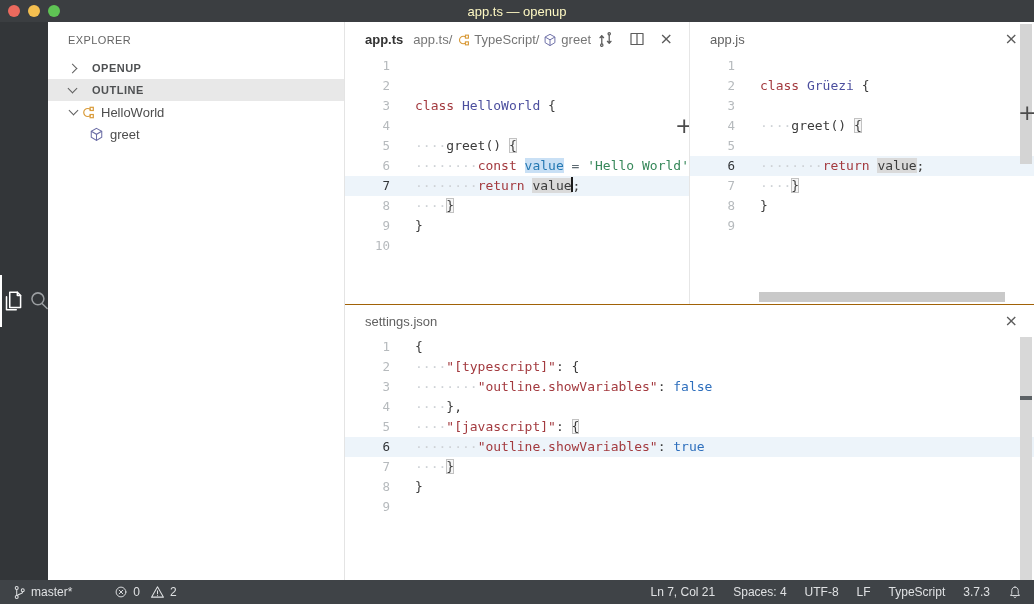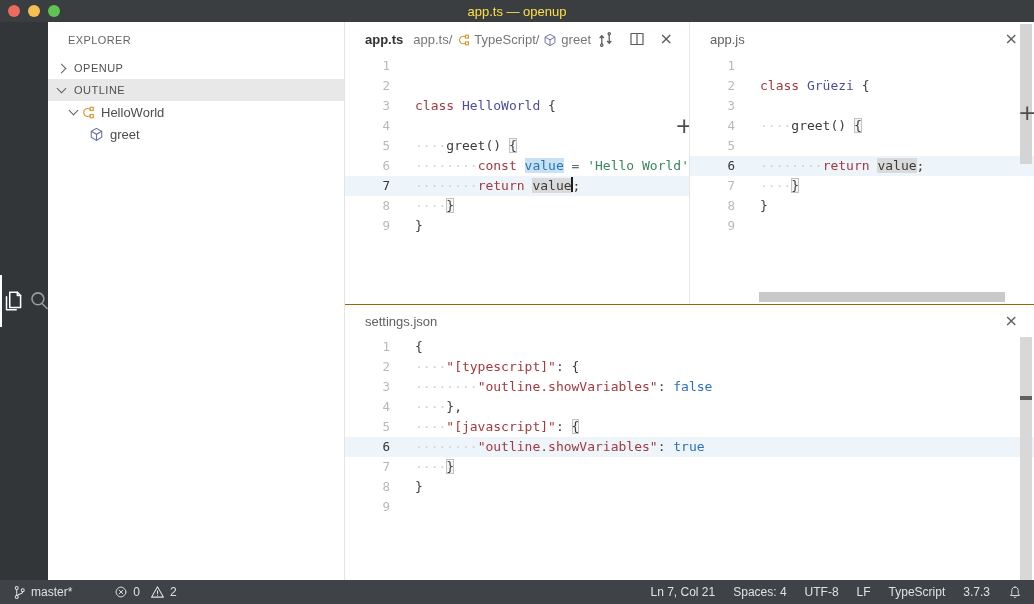--- a/index.html
+++ b/index.html
@@ -1,21 +1,21 @@
 <!DOCTYPE html>
 <html><head>
 <meta charset="utf-8">
 <style>
   html,body{margin:0;padding:0;}
   body{width:1034px;height:604px;position:relative;overflow:hidden;background:#fff;
        font-family:"Liberation Sans",sans-serif;-webkit-font-smoothing:antialiased;}
 
   
   .titlebar{position:absolute;left:0;top:0;right:0;height:22px;background:#3b3e41;
-            display:flex;align-items:center;justify-content:center;color:#fde047;font-size:13px;}
+            display:flex;align-items:center;justify-content:center;color:#fef9c3;font-size:13px;}
   .lights{position:absolute;left:8px;top:0;height:22px;display:flex;align-items:center;gap:8px;}
   .light{width:12px;height:12px;border-radius:50%;}
   .light.red{background:#ec6a5e;}.light.yellow{background:#f4bf50;}.light.green{background:#5fc454;}
 
   
   .activitybar{position:absolute;left:0;top:22px;width:64px;bottom:24px;background:#333639;
                display:flex;flex-direction:row;align-items:center;}
   .ab-item{width:48px;height:52px;display:flex;align-items:center;justify-content:center;
            color:#9b9ea1;position:relative;cursor:pointer;}
   .ab-item.active{color:#fff;box-shadow:inset 2px 0 0 #ffffff;}
@@ -24,21 +24,21 @@
             background:#c75f2e;color:#fff;font-size:10px;font-weight:bold;display:flex;
             align-items:center;justify-content:center;padding:0 3px;box-sizing:border-box;}
   .ab-bottom{margin-top:auto;margin-bottom:6px;}
 
   
   .sidebar{position:absolute;left:48px;top:22px;width:296px;bottom:24px;background:#ffffff;
            border-right:1px solid #e4e4e4;font-size:13px;color:#4d4d4d;}
   .explorer-title{height:35px;display:flex;align-items:center;padding-left:20px;
                   font-size:11px;color:#656565;letter-spacing:0.4px;}
   .side-row{height:22px;display:flex;align-items:center;cursor:pointer;}
-  .side-row.section{font-size:11px;font-weight:normal;color:#4e5052;letter-spacing:0.5px;padding-left:6px;gap:6px;}
+  .side-row.section{font-size:11px;font-weight:bold;color:#4e5052;letter-spacing:0.5px;padding-left:17px;gap:13px;}
   .side-row.selected{background:#e8e8e8;}
   .chev{width:6px;height:6px;border-right:1.4px solid #5f5f5f;border-bottom:1.4px solid #5f5f5f;
         flex:none;display:inline-block;}
   .chev.right{transform:rotate(-45deg);margin:0 3px 0 4px;}
   .chev.down{transform:rotate(45deg);margin:-3px 3px 0 4px;}
   .tree-row{height:22px;display:flex;align-items:center;cursor:pointer;}
   .tree-row .icon{margin-right:6px;display:flex;}
   .indent1{padding-left:18px;}
   .indent2{padding-left:41px;}
 
@@ -228,20 +228,21 @@
     <div class="codewrap">
         <div class="crow"><span class="gut">1</span><span class="ltxt"></span></div>
         <div class="crow"><span class="gut">2</span><span class="ltxt"></span></div>
         <div class="crow"><span class="gut">3</span><span class="ltxt"><span class="tk-kw">class</span><span class="tk-pl"> </span><span class="tk-type">HelloWorld</span><span class="tk-pl"> </span><span class="tk-pl">{</span></span></div>
         <div class="crow"><span class="gut">4</span><span class="ltxt"></span></div>
         <div class="crow"><span class="gut">5</span><span class="ltxt"><span class="tk-ws">····</span><span class="tk-fn">greet</span><span class="tk-pl">() </span><span class="tk-bm">{</span></span></div>
         <div class="crow"><span class="gut">6</span><span class="ltxt"><span class="tk-ws">········</span><span class="tk-kw">const</span><span class="tk-pl"> </span><span class="tk-vd tk-sel">value</span><span class="tk-pl"> </span><span class="tk-op">=</span><span class="tk-pl"> </span><span class="tk-str">'Hello World';</span></span></div>
         <div class="crow active"><span class="gut">7</span><span class="ltxt"><span class="tk-ws">········</span><span class="tk-kw">return</span><span class="tk-pl"> </span><span class="tk-vv tk-hl">value</span><span class="cursor"></span><span class="tk-pl">;</span></span></div>
         <div class="crow"><span class="gut">8</span><span class="ltxt"><span class="tk-ws">····</span><span class="tk-bm">}</span></span></div>
         <div class="crow"><span class="gut">9</span><span class="ltxt"><span class="tk-pl">}</span></span></div>
+        <div class="crow"><span class="gut">10</span><span class="ltxt"></span></div>
       </div>
     <span class="plus-handle plus-ts">+</span>
   </div>
 
   <div class="pane pane-appjs">
     <div class="pane-header">
       <span>app.js</span>
       <span class="header-actions">
         <span class="close-x">×</span>
       </span>

